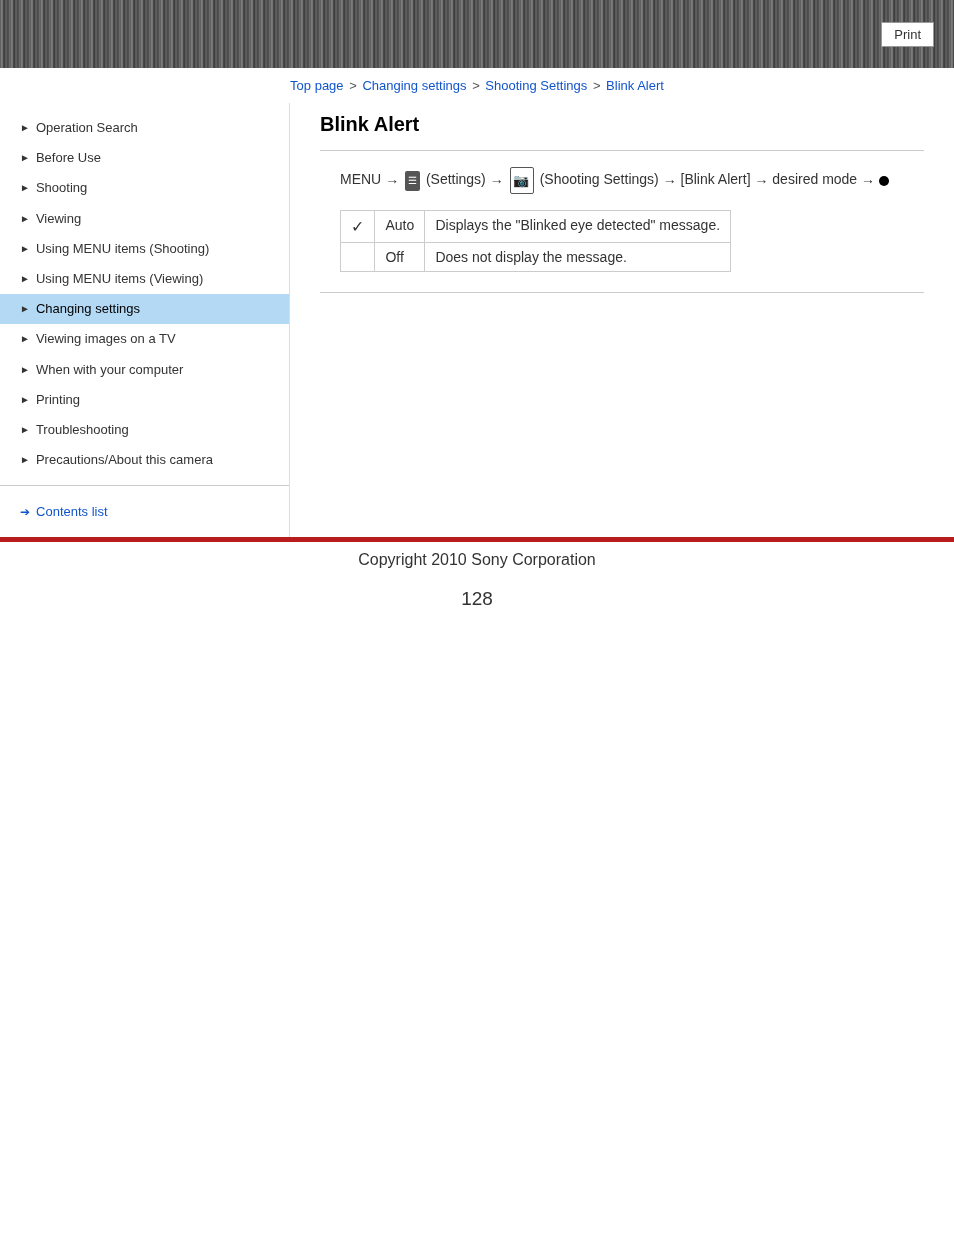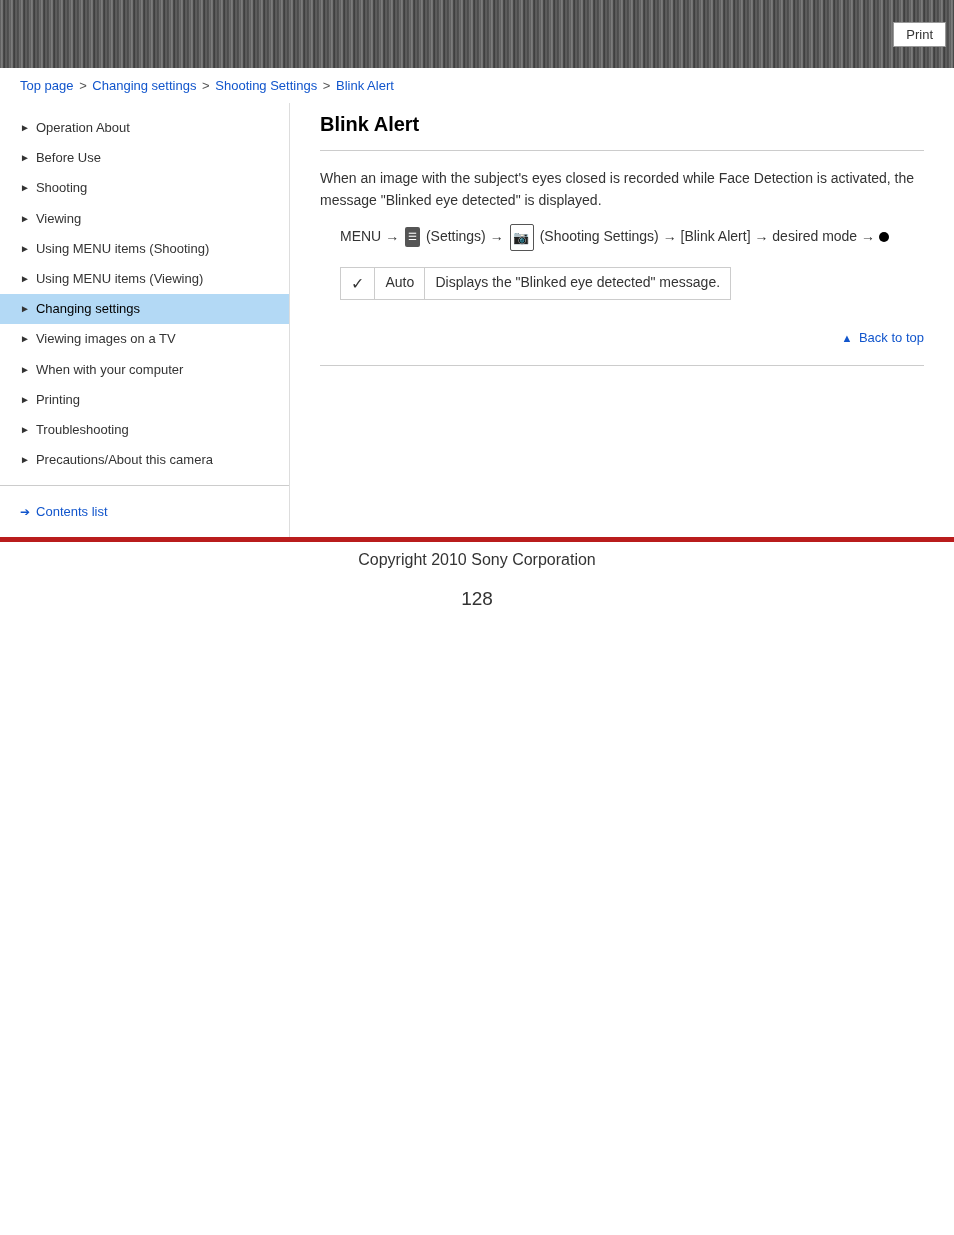--- a/index.html
+++ b/index.html
@@ -16,36 +16,36 @@
       width: 100%;
       height: 68px;
       background: repeating-linear-gradient(
         90deg,
         #555 0px, #888 2px, #333 4px, #666 6px, #444 8px, #777 10px
       );
       position: relative;
       display: flex;
       align-items: center;
       justify-content: flex-end;
-      padding-right: 8px;
+      padding-right: 20px;
     }
 
     .print-button {
       background: #fff;
       border: 1px solid #999;
       padding: 4px 12px;
       font-size: 13px;
       cursor: pointer;
       color: #333;
     }
 
     
     .breadcrumb {
-      text-align: left;
-      padding: 10px 20px;
+      text-align: center;
+      padding: 10px 8px;
       font-size: 13px;
       color: #1155cc;
     }
     .breadcrumb a {
       color: #1155cc;
       text-decoration: none;
     }
     .breadcrumb-separator { color: #555; margin: 0 2px; }
 
     
@@ -263,21 +263,21 @@
   <span class="breadcrumb-separator">&gt;</span>
   <a href="#">Blink Alert</a>
 </div>
 
 <div class="main-layout">
 
   <div class="sidebar">
 
     <div class="sidebar-item">
       <span class="sidebar-arrow">►</span>
-      <span class="sidebar-label">Operation About</span>
+      <span class="sidebar-label">Operation Search</span>
     </div>
 
     <div class="sidebar-item">
       <span class="sidebar-arrow">►</span>
       <span class="sidebar-label">Before Use</span>
     </div>
 
     <div class="sidebar-item">
       <span class="sidebar-arrow">►</span>
       <span class="sidebar-label">Shooting</span>
@@ -335,21 +335,20 @@
       <span>Contents list</span>
     </a>
   </div>
 
   <div class="content-area">
 
     <div class="page-title-section">
       <h1 class="page-title">Blink Alert</h1>
     </div>
 
-    <p class="body-text">When an image with the subject's eyes closed is recorded while Face Detection is activated, the message "Blinked eye detected" is displayed.</p>
 
 
     <div class="menu-path">
       <span>MENU</span>
       <span> → </span>
       <span class="settings-icon-inline">☰</span>
       <span>(Settings)</span>
       <span> → </span>
       <span class="camera-icon-inline">📷</span>
       <span>(Shooting Settings)</span>
@@ -363,29 +362,28 @@
 
     <table class="settings-table">
       <tbody>
         <tr>
           <td class="check-cell">
             <span class="checkmark">✓</span>
           </td>
           <td class="mode-cell">Auto</td>
           <td class="desc-cell">Displays the "Blinked eye detected" message.</td>
         </tr>
+        <tr>
+          <td class="check-cell"></td>
+          <td class="mode-cell">Off</td>
+          <td class="desc-cell">Does not display the message.</td>
+        </tr>
       </tbody>
     </table>
 
-    <div class="back-to-top">
-      <a href="#">
-        <span class="triangle-up">▲</span>
-        <span>Back to top</span>
-      </a>
-    </div>
 
     <hr class="divider">
 
   </div>
 </div>
 
 <div class="footer">
   <span>Copyright 2010 Sony Corporation</span>
 </div>
 

